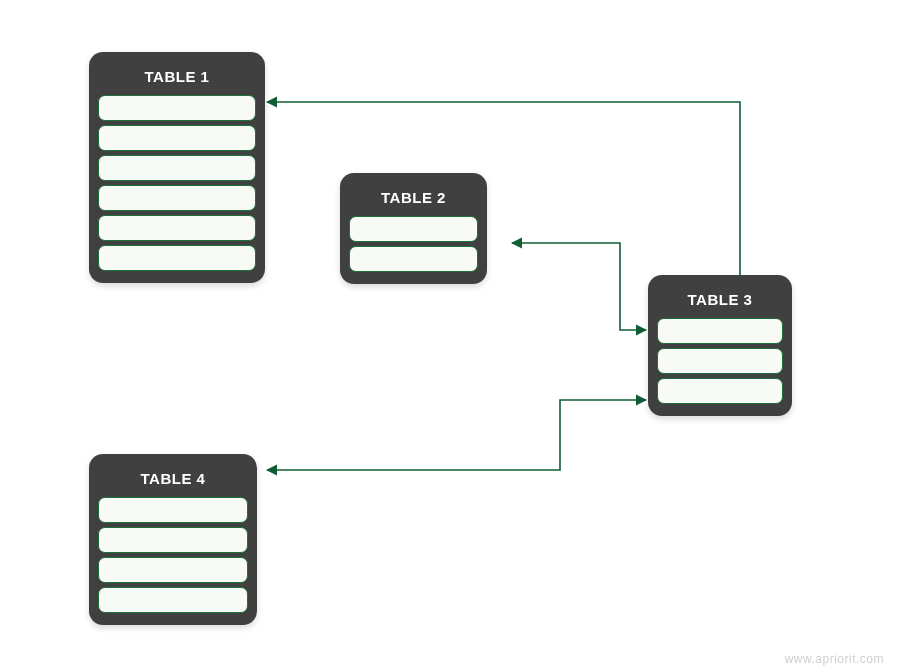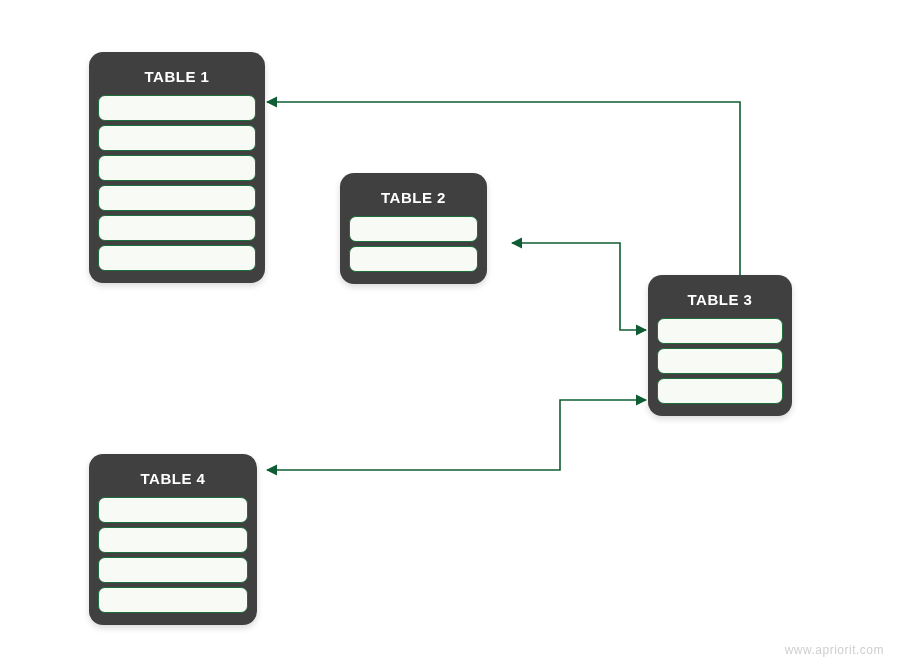--- a/index.html
+++ b/index.html
@@ -45,21 +45,21 @@
   .table-row {
     background: #f8fbf5;
     border: 1px solid #1d6f3b;
     border-radius: 7px;
     height: 24px;
     margin: 4px 2px;
   }
   .watermark {
     position: absolute;
     right: 16px;
-    bottom: 15px;
+    bottom: 6px;
     color: #cfcfcf;
     font-size: 12px;
     letter-spacing: 0.5px;
   }
   svg.connectors {
     position: absolute;
     left: 0; top: 0;
     width: 900px; height: 672px;
     pointer-events: none;
   }

